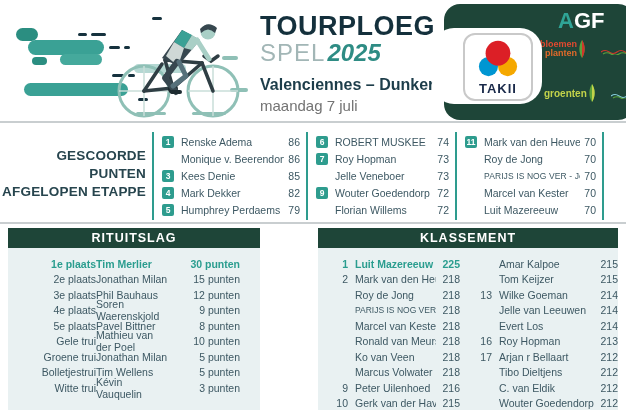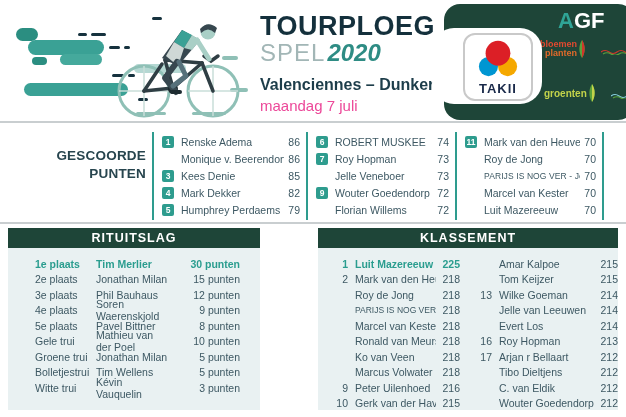--- a/index.html
+++ b/index.html
@@ -8,21 +8,21 @@
 
   
   .header{position:absolute;left:16px;top:0;width:626px;height:122px;background:#ffffff;}
   .cyclist{position:absolute;left:0;top:4px;}
   .title-block{position:absolute;left:244px;top:12px;}
   .title1{font-size:27px;font-weight:800;color:#14303c;letter-spacing:.5px;line-height:28px;}
   .title2{font-size:24px;line-height:26px;}
   .title2 .spel{color:#a2b6b6;font-weight:500;letter-spacing:1px;}
   .title2 .year{color:#2e8c84;font-weight:600;font-style:italic;margin-left:2px;}
   .route{position:absolute;left:244px;top:76px;font-size:16px;font-weight:700;color:#1d3d4a;}
-  .date{position:absolute;left:244px;top:97px;font-size:15px;font-weight:500;color:#ec4899;}
+  .date{position:absolute;left:244px;top:97px;font-size:15px;font-weight:500;color:#737373;}
 
   .green-panel{position:absolute;left:428px;top:4px;width:190px;height:116px;background:#1e4538;border-radius:16px;}
   .agf{position:absolute;left:114px;top:4px;font-size:22px;font-weight:800;text-align:right;}
   .agf .a{color:#2fa496;}
   .agf .gf{color:#ffffff;}
   .brandrow{position:absolute;display:flex;align-items:center;}
   .bloemen{left:96px;top:36px;}
   .groenten{left:100px;top:80px;}
   .brand-two{display:flex;flex-direction:column;align-items:flex-end;line-height:9px;}
   .bl1{font-size:9px;font-weight:700;color:#e2492f;}
@@ -53,21 +53,21 @@
   .s-name.small{font-size:8.5px;letter-spacing:.1px;}
   .s-pts{font-size:10.5px;color:#3d5863;text-align:right;min-width:16px;}
 
   
   .panel{position:absolute;top:228px;height:182px;background:#e9f1f2;}
   .panel.left{left:8px;width:252px;}
   .panel.right{left:318px;width:300px;}
   .t-header{height:20px;background:#1e4538;color:#ffffff;font-size:12.5px;font-weight:700;letter-spacing:1px;text-align:center;line-height:20px;}
   .t-body{padding-top:8px;}
   .r-row{display:flex;align-items:center;height:15.5px;font-size:10.5px;color:#3d5863;}
-  .r-place{width:88px;padding-left:27px;box-sizing:border-box;}
+  .r-place{width:88px;padding-left:27px;box-sizing:border-box;text-align:right;}
   .r-name{flex:1;}
   .r-pts{width:92px;text-align:right;padding-right:20px;box-sizing:border-box;}
   .hl, .hl *{color:#2a9d8f !important;font-weight:600;}
 
   .k-cols{display:flex;padding-top:8px;}
   .k-col{width:150px;box-sizing:border-box;}
   .k-col.kl{padding:0 8px 0 14px;}
   .k-col.kr{padding:0 0 0 8px;}
   .k-row{display:flex;align-items:center;height:15.5px;font-size:10.5px;color:#3d5863;}
   .k-rank{width:16px;text-align:right;flex:0 0 16px;}
@@ -132,21 +132,21 @@
       <circle cx="192" cy="28" r="7.5" fill="#a9cfc6"></circle>
       <path d="M184 25 Q192 16 201 24 L199 29 Q192 22 185 29 Z" fill="#37474f"></path>
       <path d="M181 36 L193 55" stroke="#a9cfc6" stroke-width="5" stroke-linecap="round"></path>
       <path d="M161 58 L149 74 L160 88" stroke="#37474f" stroke-width="6" fill="none" stroke-linecap="round" stroke-linejoin="round"></path>
       <path d="M163 58 L170 72 L157 82" stroke="#56707a" stroke-width="5" fill="none" stroke-linecap="round" stroke-linejoin="round"></path>
       <rect x="154" y="86" width="12" height="4" rx="2" fill="#1d2b30"></rect>
     </svg>
 
     <div class="title-block">
       <div class="title1">TOURPLOEG</div>
-      <div class="title2"><span class="spel">SPEL</span><span class="year">2020</span></div>
+      <div class="title2"><span class="spel">SPEL</span><span class="year">2025</span></div>
     </div>
     <div class="route">Valenciennes – Dunkerque</div>
     <div class="date">maandag 7 juli</div>
 
     <div class="green-panel">
       <div class="agf"><span class="a">A</span><span class="gf">GF</span></div>
 
       <div class="brandrow bloemen">
         <div class="brand-two">
           <span class="bl1">bloemen</span>
@@ -190,20 +190,21 @@
         </svg>
         <div class="takii-text">TAKII</div>
       </div>
     </div>
   </div>
 
   <div class="divider div1"></div>
 
   <div class="scored-label">
     <div>GESCOORDE PUNTEN</div>
+    <div>AFGELOPEN ETAPPE</div>
   </div>
   <div class="scored-cols" id="scored-cols">
       <div class="s-col c1">
         <div class="s-row">
           <span class="badge">1</span>
           <span class="s-name">Renske Adema</span>
           <span class="s-pts">86</span>
         </div>
         <div class="s-row">
           <span class="badge empty"></span>

